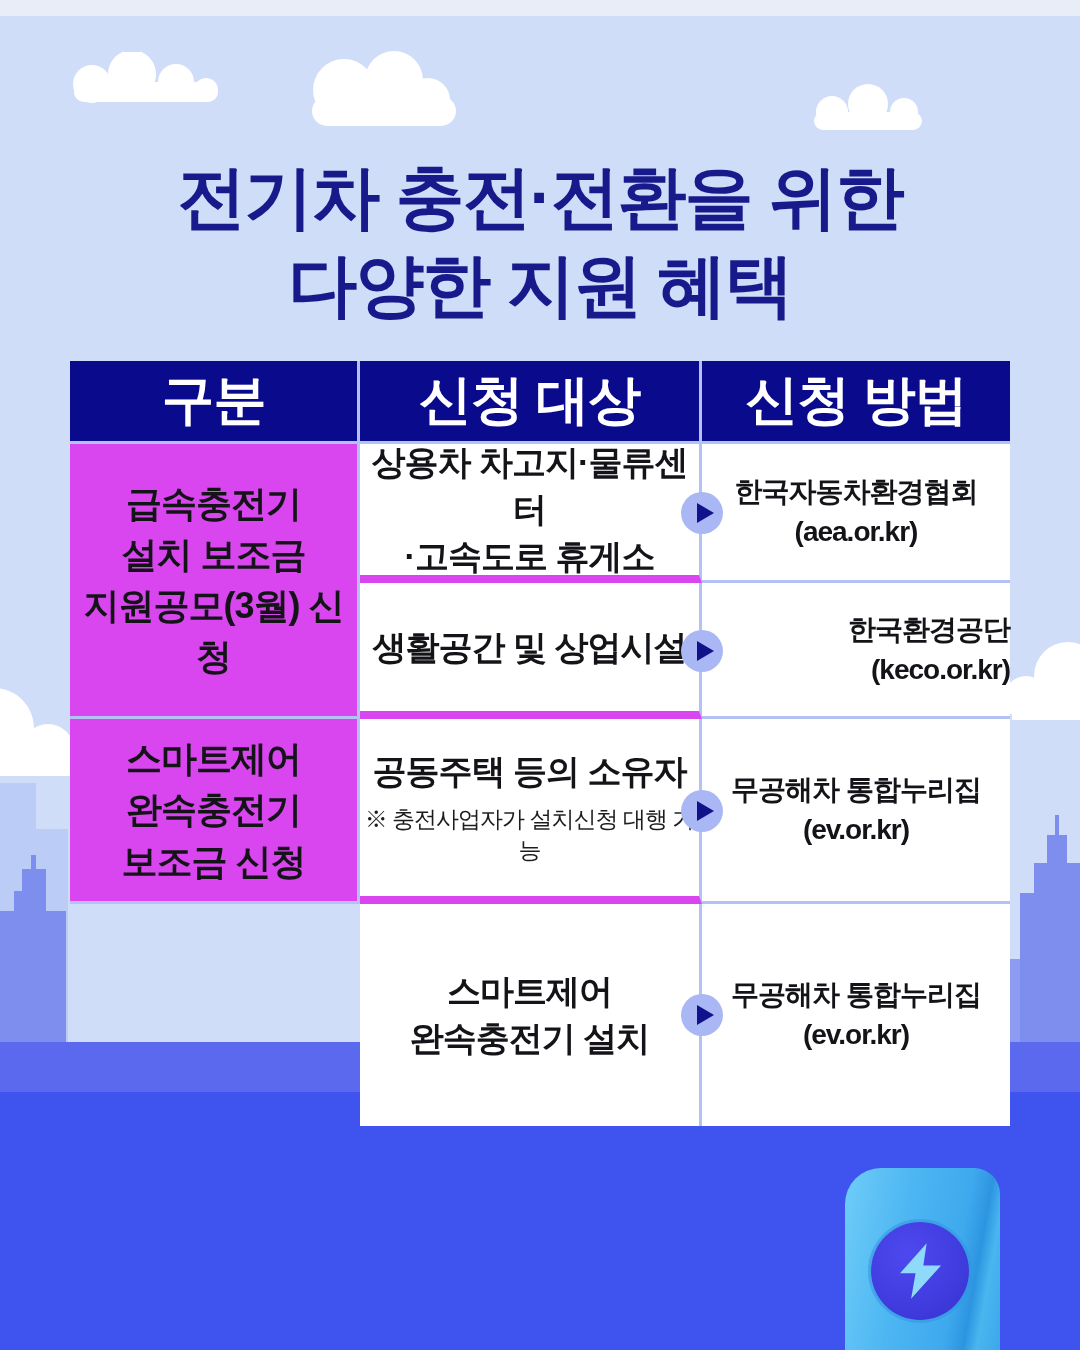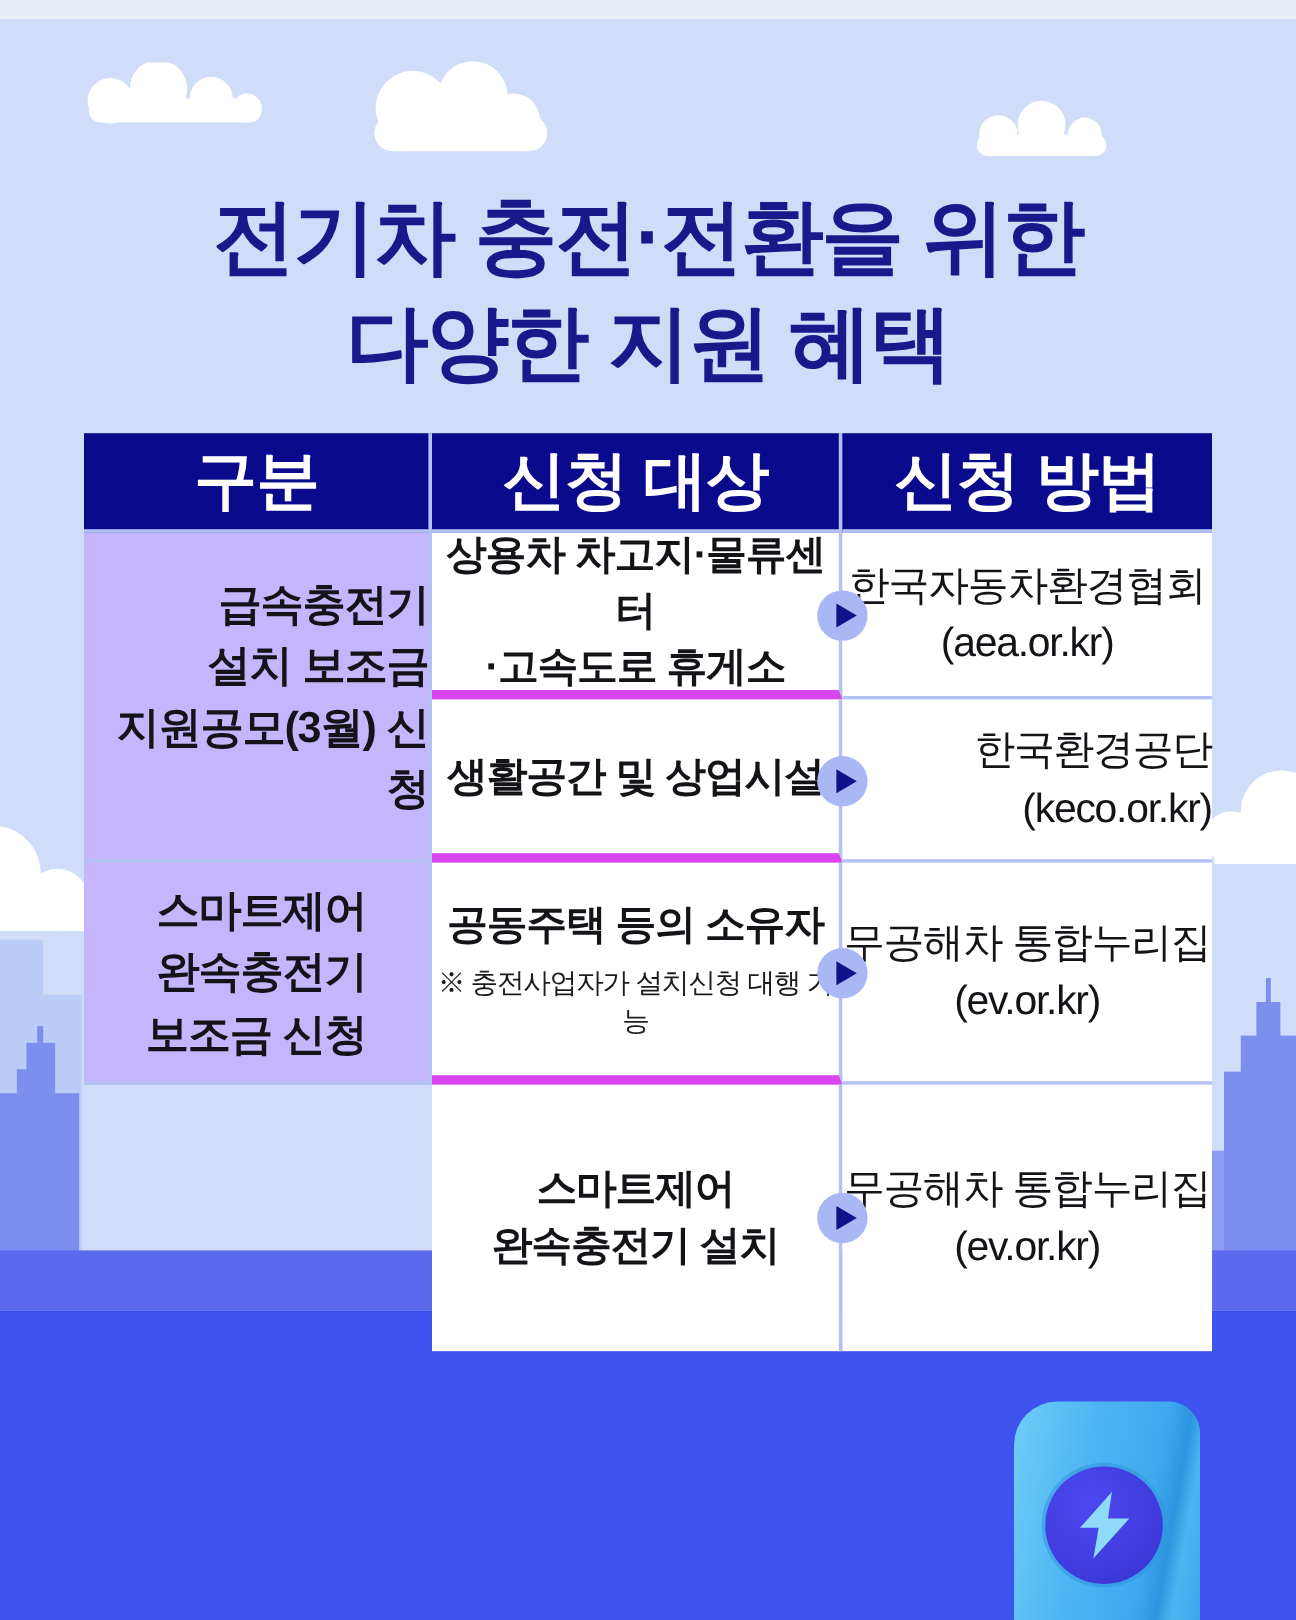--- a/index.html
+++ b/index.html
@@ -27,30 +27,30 @@
     display:grid;
     grid-template-columns:290px 342px 308px;
     grid-template-rows:83px 139px 136px 185px 222px;
   }
   .cell { display:flex; align-items:center; justify-content:center; text-align:center; }
   .th { background:#0a0a8c; color:#ffffff; font-size:53px; font-weight:bold; grid-row:1;
         border-bottom:3px solid #b3c2f4; letter-spacing:-1px; }
   .th1 { grid-column:1; border-right:3px solid #b3c2f4; }
   .th2 { grid-column:2; border-right:3px solid #b3c2f4; }
   .th3 { grid-column:3; }
-  .cat { grid-column:1; background:#c4b5fd; color:#131318; font-size:36px; font-weight:bold;
+  .cat { grid-column:1; background:#d946ef; color:#131318; font-size:36px; font-weight:bold;
          white-space:pre-line; line-height:1.42; letter-spacing:-1px;
-         border-right:3px solid #b3c2f4; border-bottom:3px solid #b3c2f4;text-align:right; }
+         border-right:3px solid #b3c2f4; border-bottom:3px solid #b3c2f4; }
   .cat1 { grid-row:2/4; } .cat2 { grid-row:4; } .cat3 { grid-row:5; border-bottom:none; }
   .tgt { grid-column:2; background:#ffffff; color:#131318; font-size:34px; font-weight:bold;
          white-space:pre-line; line-height:1.38; letter-spacing:-1px; flex-direction:column;
          border-right:3px solid #b3c2f4; border-bottom:8px solid #d946ef; }
   .t1a { grid-row:2; } .t1b { grid-row:3; } .t2 { grid-row:4; } .t3 { grid-row:5; border-bottom:none; }
   .note { font-size:23px; font-weight:normal; letter-spacing:-1px; color:#1c1c1c; margin-top:9px; }
-  .mth { grid-column:3; background:#ffffff; color:#131318; font-size:34px; font-weight:normal;
+  .mth { grid-column:3; background:#ffffff; color:#131318; font-size:28px; font-weight:bold;
          line-height:1.42; letter-spacing:-1px; flex-direction:column;
          border-bottom:3px solid #b3c2f4; }
   .m1a { grid-row:2; } .m1b { grid-row:3;align-items:flex-end; } .m2 { grid-row:4; } .m3 { grid-row:5; border-bottom:none; }
   .mth span { display:block; }
   
   .arrow { position:absolute; left:611px; width:42px; height:42px; border-radius:50%;
            background:#a9b8f4; display:flex; align-items:center; justify-content:center; z-index:3; }
   .a1 { top:131px; } .a2 { top:269px; } .a3 { top:429px; } .a4 { top:633px; }
   .tri { width:0; height:0; border-left:17px solid #10128c;
          border-top:10px solid transparent; border-bottom:10px solid transparent; margin-left:6px; }

